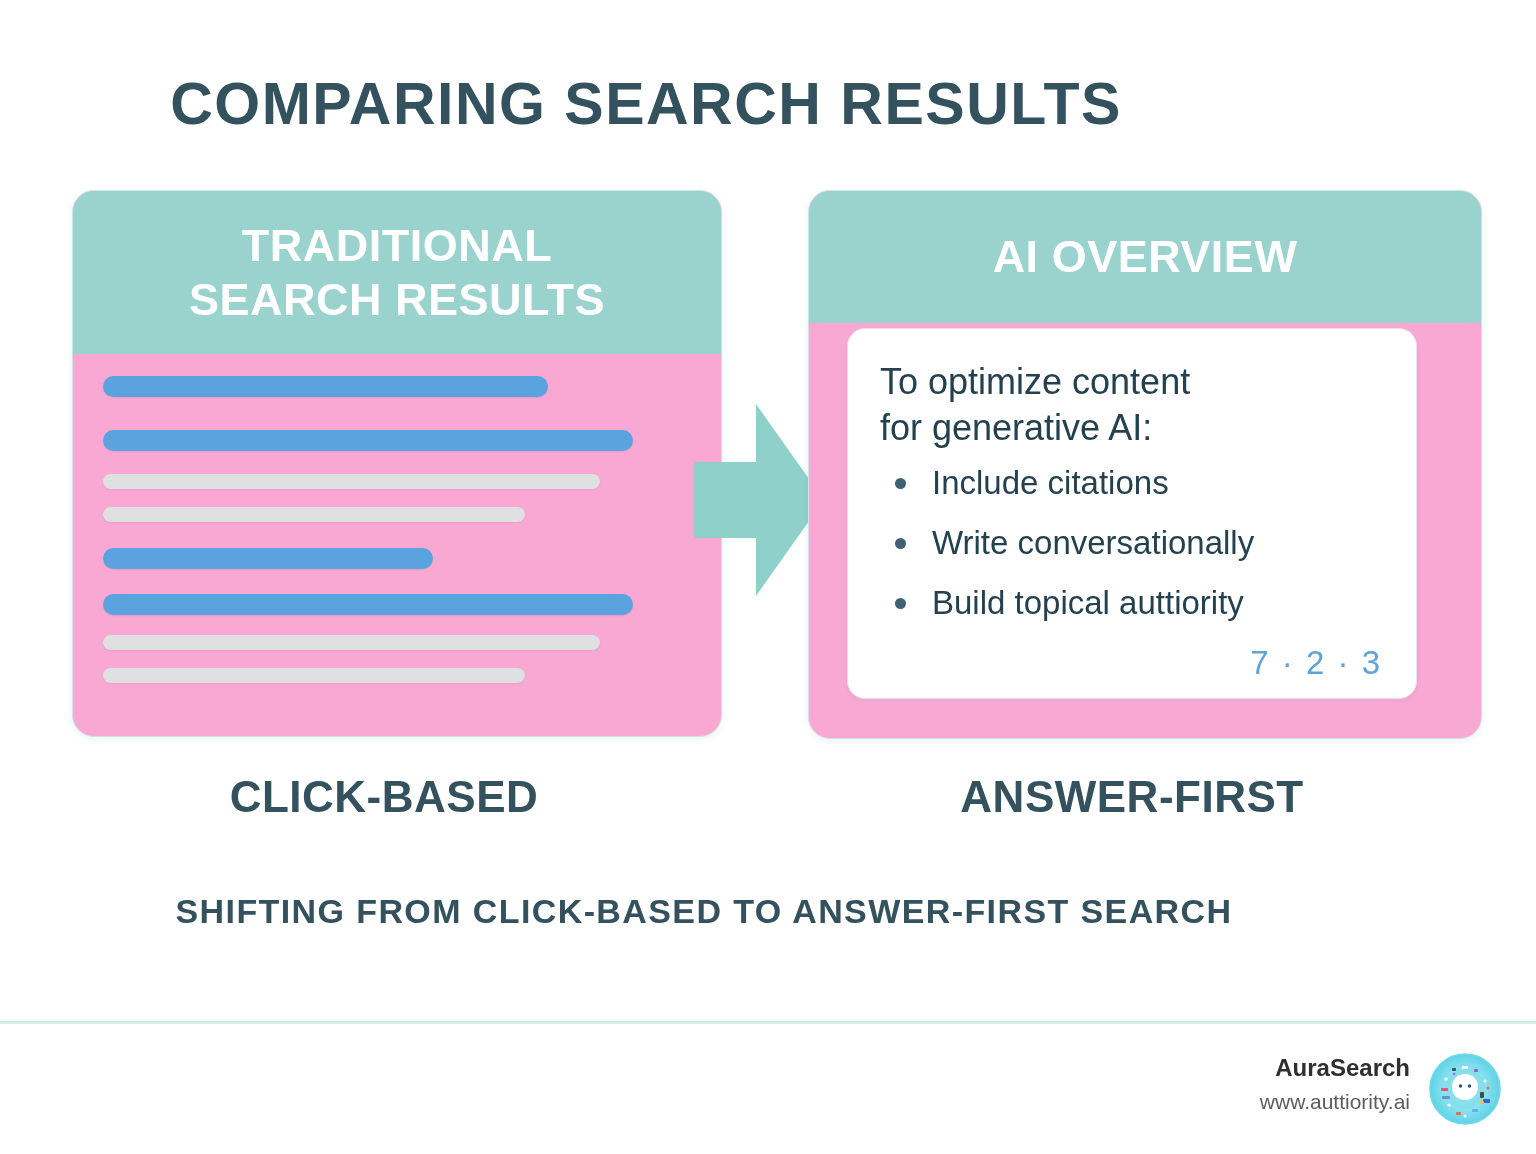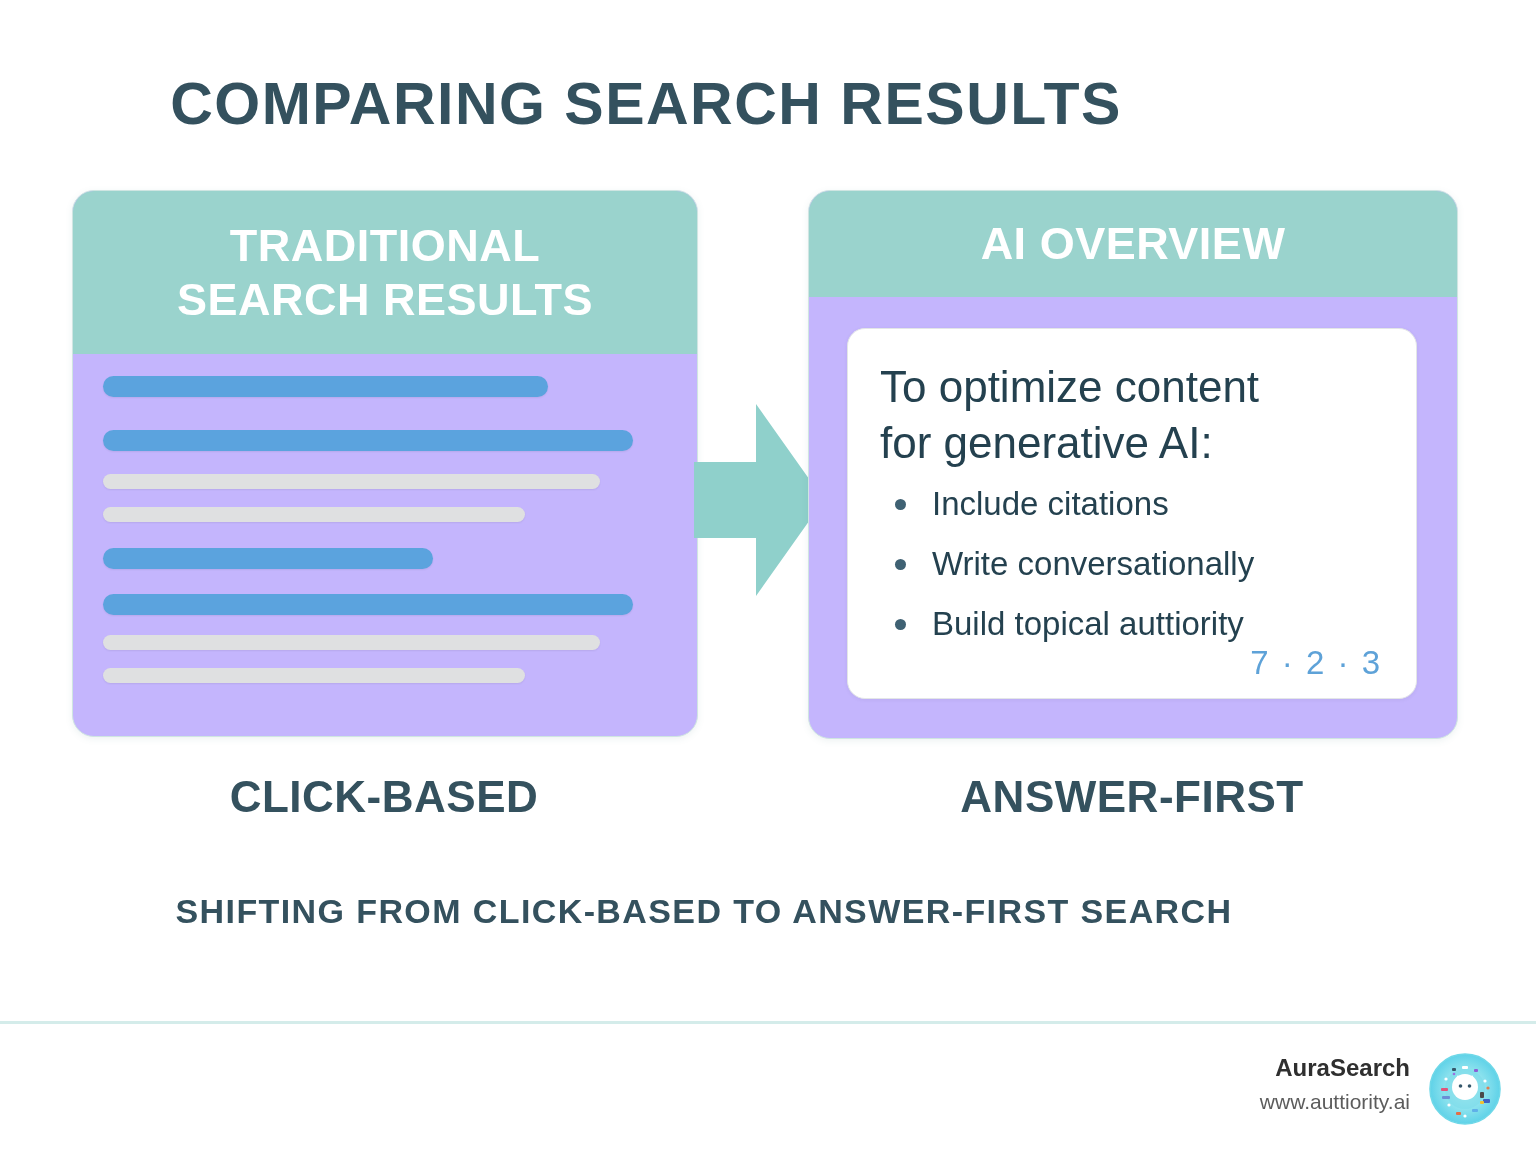--- a/index.html
+++ b/index.html
@@ -31,25 +31,26 @@
     font-weight: 700;
     letter-spacing: 1.5px;
     color: #34515e;
     font-family: "Liberation Sans", sans-serif;
     white-space: nowrap;
   }
 
   
   .card {
     position: absolute;
-    background: #c4b5fd;
+    background: #f9a8d4;
     border-radius: 22px;
     border: 1.5px solid #cfe5e2;
     box-shadow: 0 2px 7px rgba(80,130,130,0.10);
     overflow: hidden;
+    padding-left: 24px;
   }
   .card-left  { left: 72px;  top: 190px; width: 624px; height: 545px; }
   .card-right { left: 808px; top: 190px; width: 648px; height: 547px; }
 
   .card-header {
     position: absolute;
     left: 0; top: 0;
     width: 100%;
     background: #9ad3cd;
     display: flex;
@@ -59,21 +60,21 @@
     color: #ffffff;
     font-weight: 700;
     letter-spacing: 0.5px;
   }
   .card-left .card-header {
     height: 163px;
     font-size: 45px;
     line-height: 1.20;
   }
   .card-right .card-header {
-    height: 106px;
+    height: 132px;
     font-size: 45px;
     line-height: 1.20;
   }
 
   
   .skeleton-area {
     position: absolute;
     left: 0;
     top: 163px;
     width: 100%;
@@ -105,21 +106,21 @@
     height: 371px;
     background: #ffffff;
     border: 1.5px solid #e3e6e7;
     border-radius: 18px;
     box-shadow: 0 1px 4px rgba(0,0,0,0.05);
     box-sizing: border-box;
     padding: 30px 30px 14px 32px;
   }
   .ai-lead {
     color: #24414f;
-    font-size: 44px;
+    font-size: 36px;
     line-height: 1.28;
     font-weight: 400;
     white-space: pre-line;
     margin-bottom: 14px;
   }
   .ai-bullets {
     list-style: none;
     margin: 0;
     padding: 0 0 0 12px;
   }

